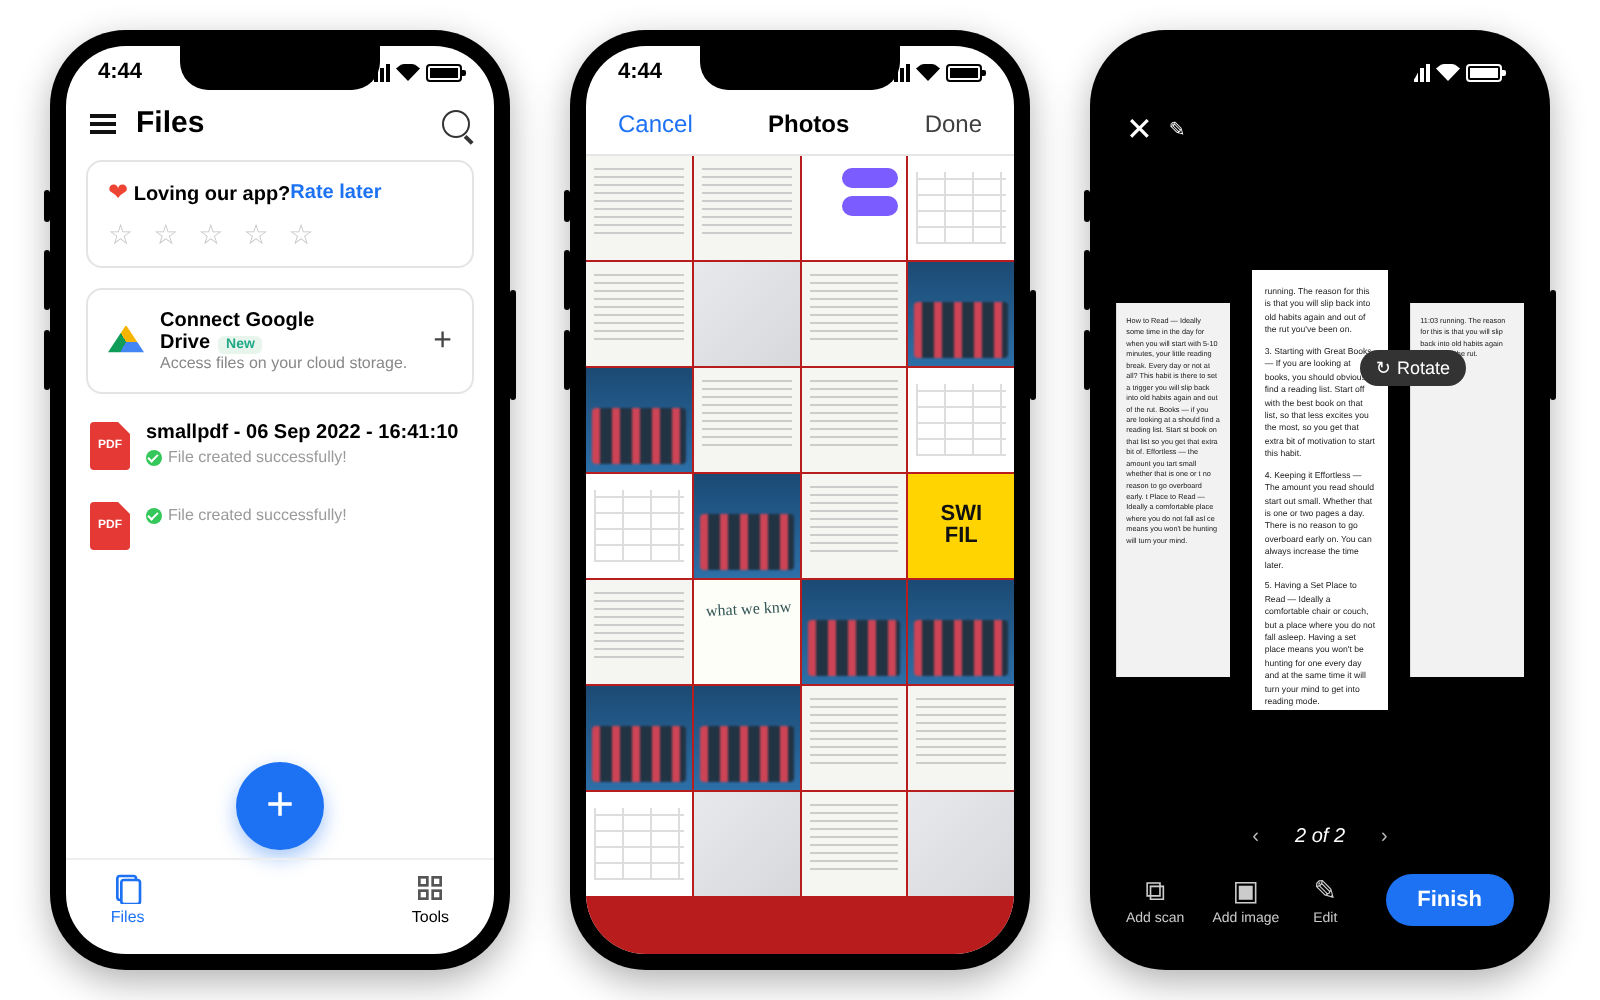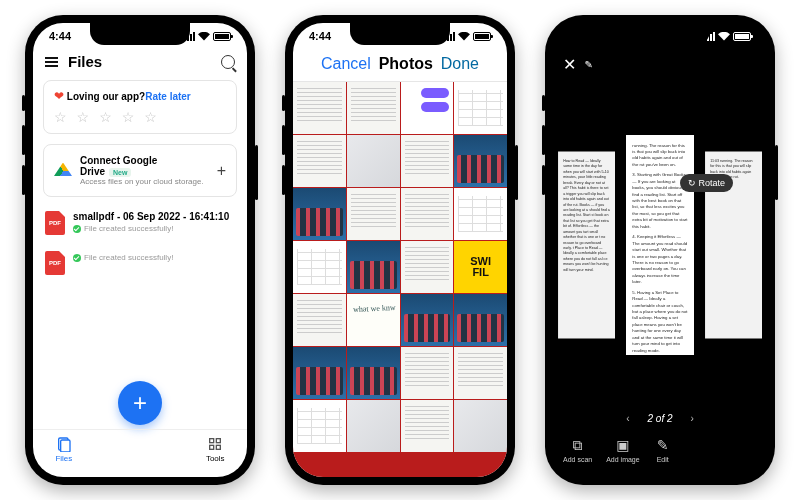--- a/index.html
+++ b/index.html
@@ -52,24 +52,24 @@
   .chk::after{content:"";position:absolute;left:2px;top:1px;width:2px;height:4px;border:solid #fff;border-width:0 1px 1px 0;transform:rotate(45deg);}
   .fab{position:absolute;bottom:52px;left:50%;transform:translateX(-50%);width:44px;height:44px;border-radius:50%;background:#1d72f3;display:flex;align-items:center;justify-content:center;color:#fff;font-size:24px;box-shadow:0 4px 10px rgba(29,114,243,.4);}
   .tabbar{position:absolute;bottom:0;left:0;right:0;height:48px;border-top:1px solid #eee;display:flex;justify-content:space-around;align-items:center;padding-bottom:8px;}
   .tab{display:flex;flex-direction:column;align-items:center;font-size:8px;gap:2px;}
   .tab.active{color:#1d72f3;}
   .tab-ic{width:16px;height:16px;display:flex;align-items:center;justify-content:center;}
   .search-ic{width:14px;height:14px;border:1.5px solid #333;border-radius:50%;position:relative;}
   .search-ic::after{content:"";position:absolute;right:-3px;bottom:-3px;width:5px;height:1.5px;background:#333;transform:rotate(45deg);}
 
   
-  .nav2{display:flex;justify-content:space-between;align-items:center;padding:8px 28px;border-bottom:1px solid #e6e6e6;font-size:16px;}
+  .nav2{display:flex;justify-content:space-between;align-items:center;padding:8px 16px;border-bottom:1px solid #e6e6e6;font-size:12px;}
   .nav2 .c{color:#1d72f3;}
   .nav2 .t{font-weight:600;}
-  .nav2 .d{color:#0369a1;}
+  .nav2 .d{color:#404040;}
   .grid{flex:1;display:grid;grid-template-columns:repeat(4,1fr);grid-auto-rows:52px;gap:1px;background:#b91c1c;overflow:hidden;}
   .cell{background:linear-gradient(135deg,#e8e9ec,#d6d8dc);position:relative;overflow:hidden;}
   .cell.doc{background:#f5f5f2;}
   .cell.doc::before{content:"";position:absolute;top:6px;left:4px;right:4px;height:1px;background:#ccc;box-shadow:0 4px #ccc,0 8px #ccc,0 12px #ccc,0 16px #ccc,0 20px #ccc,0 24px #ccc,0 28px #ccc,0 32px #ccc;}
   .cell.chat{background:#fff;}
   .cell.chat::before{content:"";position:absolute;top:6px;right:4px;width:28px;height:10px;background:#7a5cff;border-radius:6px;box-shadow:0 14px #7a5cff;}
   .cell.ppl{background:linear-gradient(180deg,#1b4a73,#2d6fa8);}
   .cell.ppl::before{content:"";position:absolute;left:3px;right:3px;bottom:4px;height:28px;background:repeating-linear-gradient(90deg,#c45 0 4px,#234 4px 10px);border-radius:2px;filter:blur(.4px);}
   .cell.tab{background:#fff;}
   .cell.tab::before{content:"";position:absolute;top:8px;left:4px;right:4px;bottom:8px;background:repeating-linear-gradient(0deg,#ddd 0 1px,transparent 1px 8px),repeating-linear-gradient(90deg,#ddd 0 1px,transparent 1px 14px);}
@@ -316,16 +316,17 @@
             </div>
           <div class="t3i">
               <div class="ic">▣</div>
               <span>Add image</span>
             </div>
           <div class="t3i">
               <div class="ic">✎</div>
               <span>Edit</span>
             </div>
         </div>
+        <div class="finish">Finish</div>
       </div>
     </div>
   </div>
 </div>
 
 </body></html>

